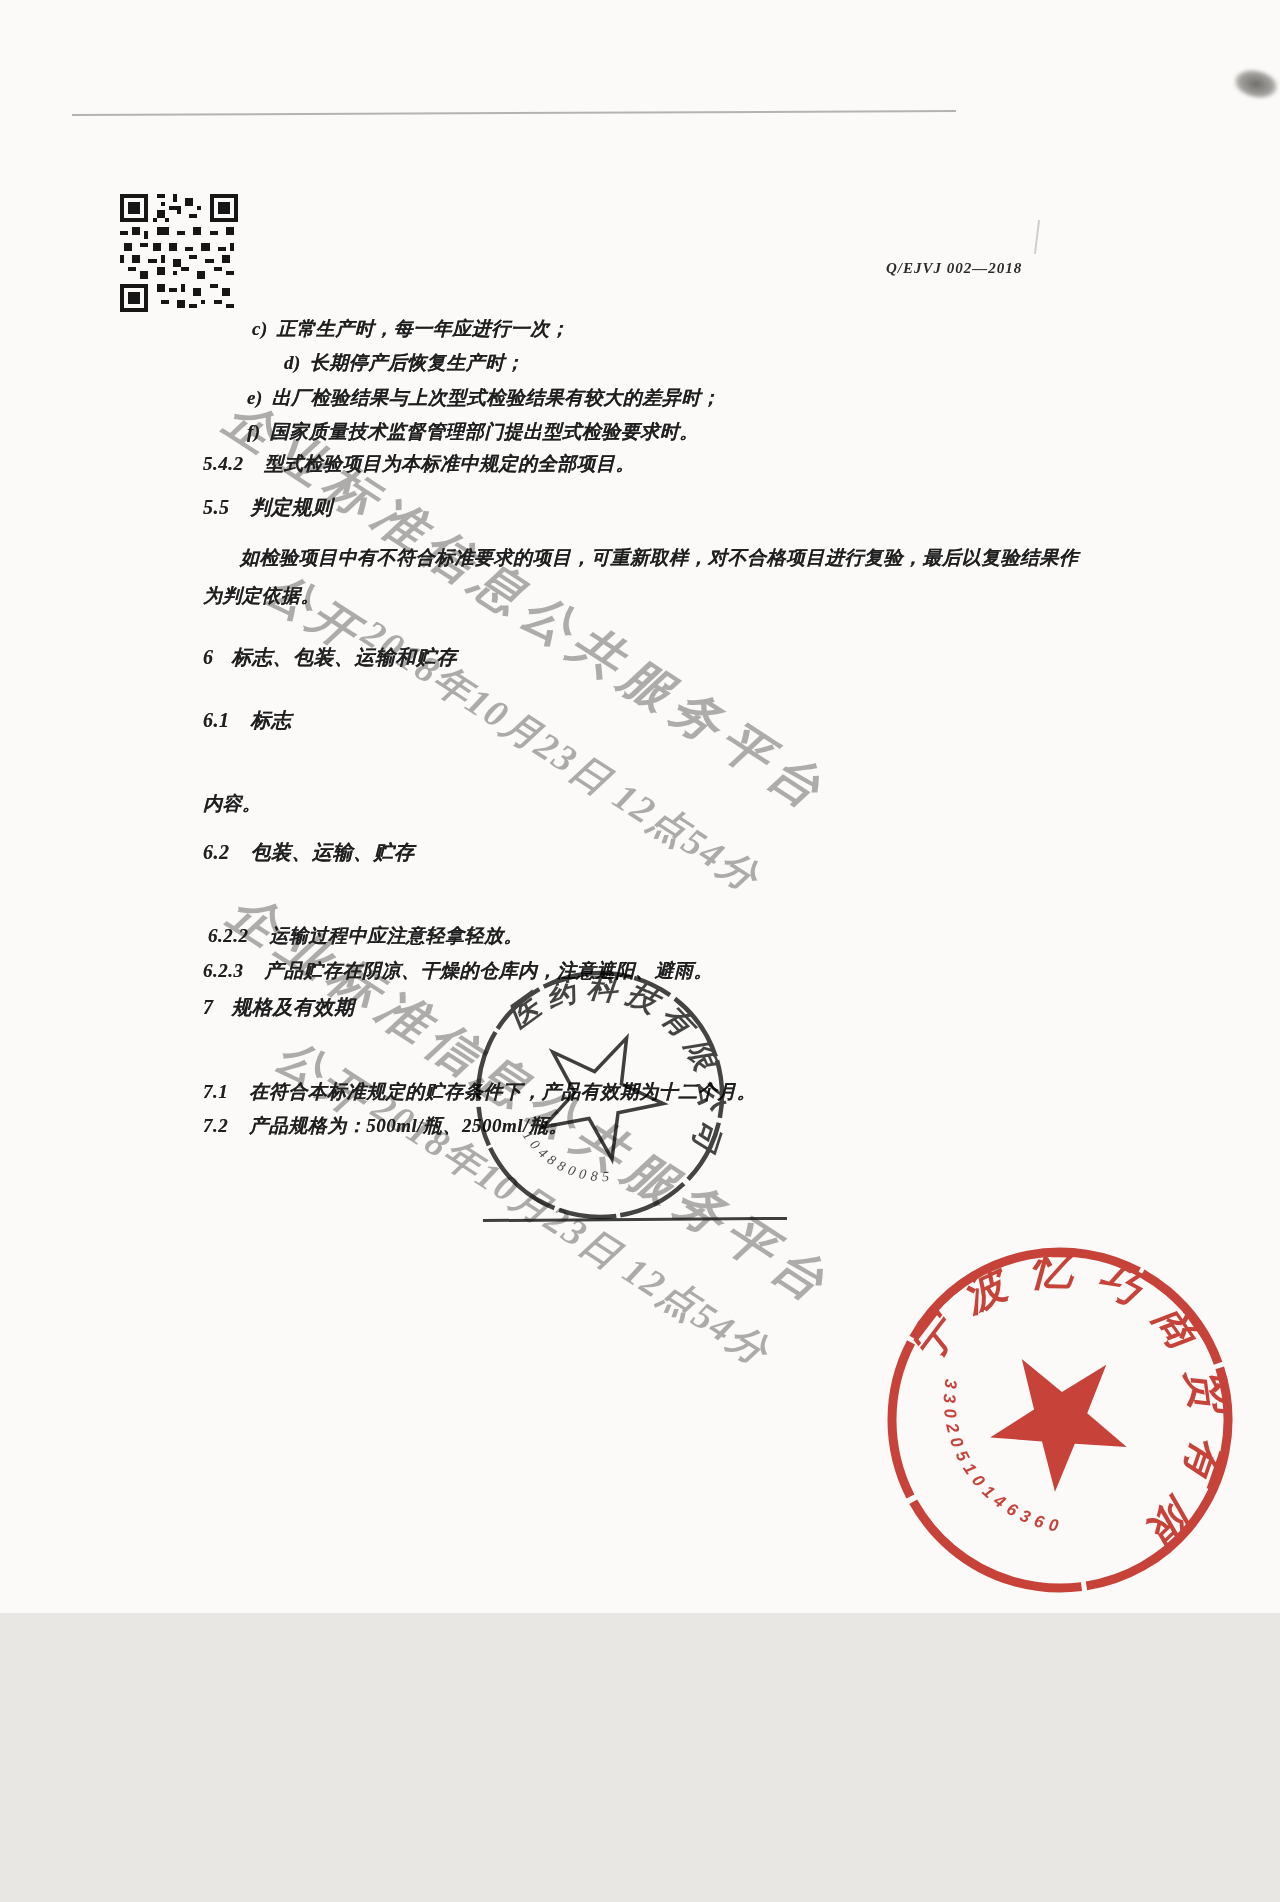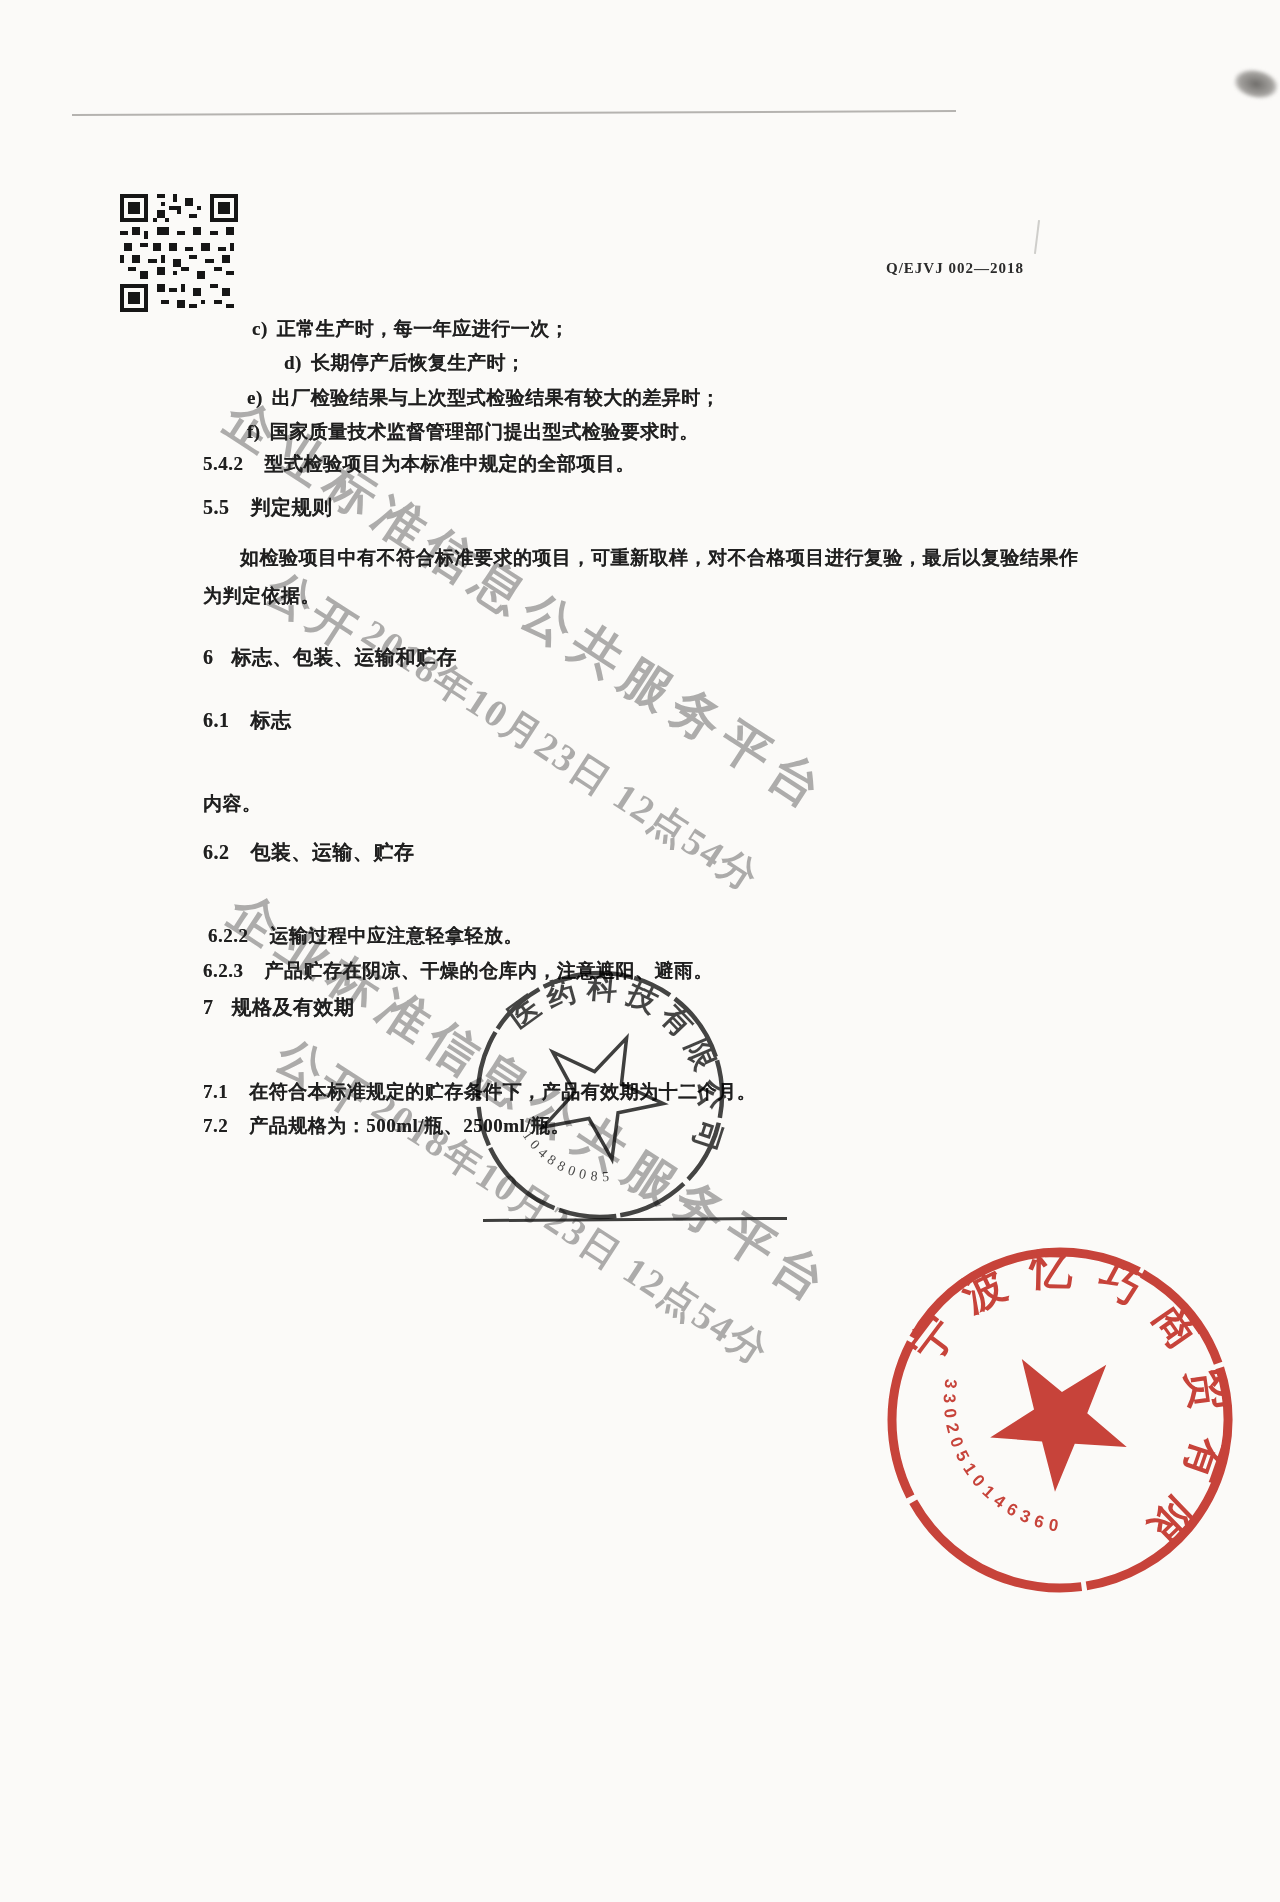--- a/index.html
+++ b/index.html
@@ -1,17 +1,17 @@
 <!DOCTYPE html>
 <html><head>
 <meta charset="utf-8">
 <style>
   html,body{margin:0;padding:0;}
   body{background:#e9e7e4;font-family:"Liberation Serif","DejaVu Serif",serif;}
-  .page{position:relative;width:1280px;height:1902px;margin:0 auto;background:#fbfaf8;overflow:hidden;}
+  .page{position:relative;width:1280px;height:1613px;margin:0 auto;background:#fbfaf8;overflow:hidden;font-style:italic;}
   .scan-topline{position:absolute;left:72px;top:112px;width:884px;height:2px;background:#b5b3b0;transform:rotate(-0.25deg);}
   .corner-smudge{position:absolute;left:1234px;top:70px;width:44px;height:28px;background:radial-gradient(ellipse at center,#6f6d6a 0%,#a5a3a0 55%,transparent 75%);filter:blur(1.5px);transform:rotate(12deg);}
   .edge-mark{position:absolute;left:1036px;top:220px;width:2px;height:34px;background:#9a9895;opacity:.45;transform:rotate(7deg);}
 
   .qr{position:absolute;left:120px;top:193px;width:118px;height:120px;}
 
   .doc-number{position:absolute;left:886px;top:260px;font-size:15px;font-weight:700;color:#2b2b2b;letter-spacing:1px;white-space:nowrap;}
 
   .ln{position:absolute;white-space:nowrap;font-size:19px;font-weight:600;color:#1f1f1f;letter-spacing:.5px;text-shadow:0 0 .4px rgba(0,0,0,.55);}
   .hd{font-weight:700;font-size:20px;}

